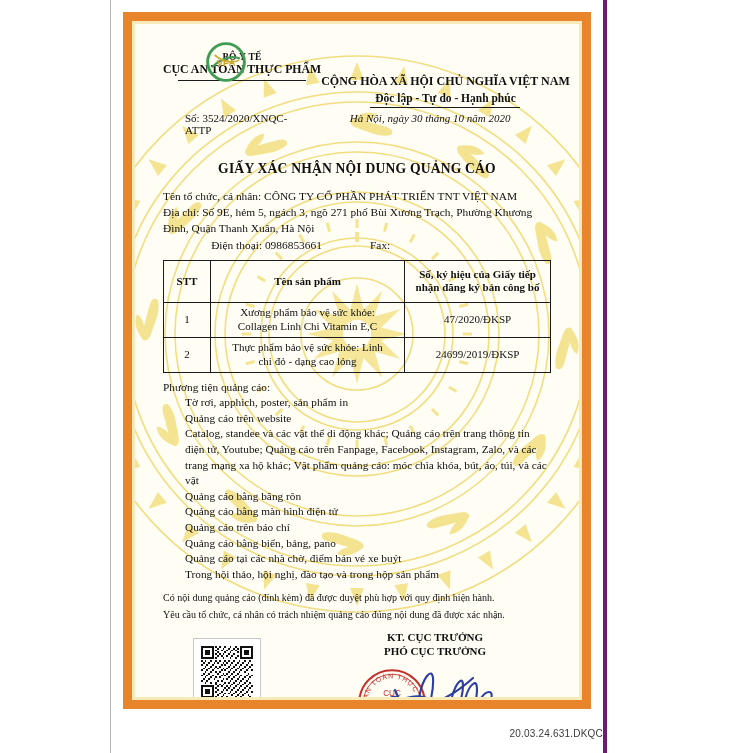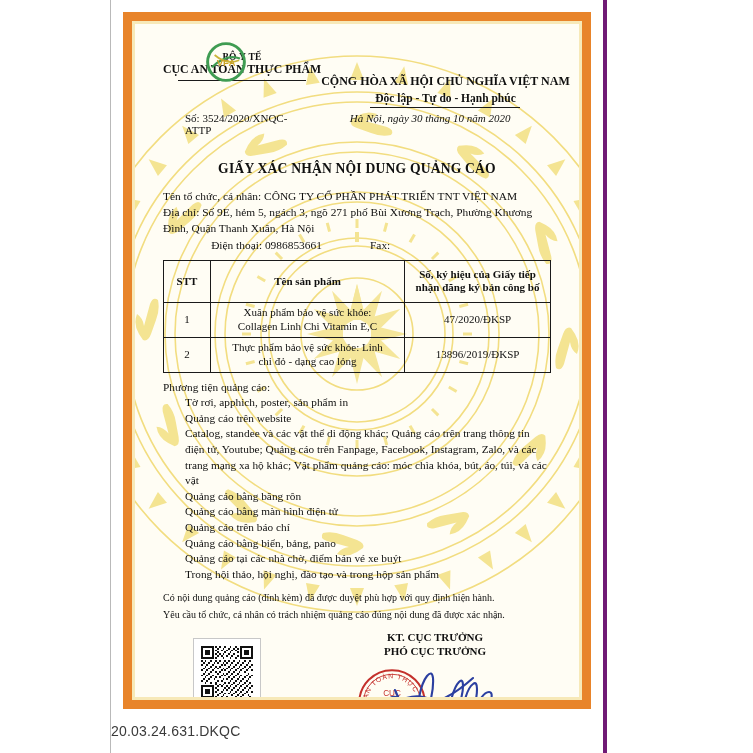--- a/index.html
+++ b/index.html
@@ -221,23 +221,23 @@
     font-weight: bold;
     font-size: 11.6px;
     margin-top: 16px;
   }
 
   .footer-code {
     position: absolute;
     left: 0;
     right: 0;
     bottom: 14px;
-    text-align: left;
+    text-align: right;
     font-family: "Liberation Sans", sans-serif;
-    font-size: 14px;
+    font-size: 10px;
     color: #3a3a3a;
     letter-spacing: .2px;
   }
 </style>
 </head>
 <body>
 
 <div class="page">
   <div class="frame-outer">
     <div class="frame-inner">
@@ -414,32 +414,32 @@
             <tr>
               <th class="c-stt">STT</th>
               <th class="c-name">Tên sản phẩm</th>
               <th>Số, ký hiệu của Giấy tiếp nhận đăng ký bản công bố</th>
             </tr>
           </thead>
           <tbody>
             <tr>
               <td>1</td>
               <td>
-                <div>Xuân phẩm bảo vệ sức khỏe:</div>
+                <div>Xương phẩm bảo vệ sức khỏe:</div>
                 <div>Collagen Linh Chi Vitamin E,C</div>
               </td>
               <td>47/2020/ĐKSP</td>
             </tr>
             <tr>
               <td>2</td>
               <td>
                 <div>Thực phẩm bảo vệ sức khỏe: Linh</div>
                 <div>chi đỏ - dạng cao lỏng</div>
               </td>
-              <td>13896/2019/ĐKSP</td>
+              <td>24699/2019/ĐKSP</td>
             </tr>
           </tbody>
         </table>
 
         <div class="media">
           <div class="media-head">Phương tiện quảng cáo:</div>
           <div class="media-list">
             <div class="item">Tờ rơi, apphich, poster, sản phẩm in</div>
             <div class="item">Quảng cáo trên website</div>
             <div class="item wrap">Catalog, standee và các vật thể di động khác; Quảng cáo trên trang thông tin điện tử, Youtube; Quảng cáo trên Fanpage, Facebook, Instagram, Zalo, và các trang mạng xa hộ khác; Vật phẩm quảng cáo: móc chìa khóa, bút, áo, túi, và các vật</div>

